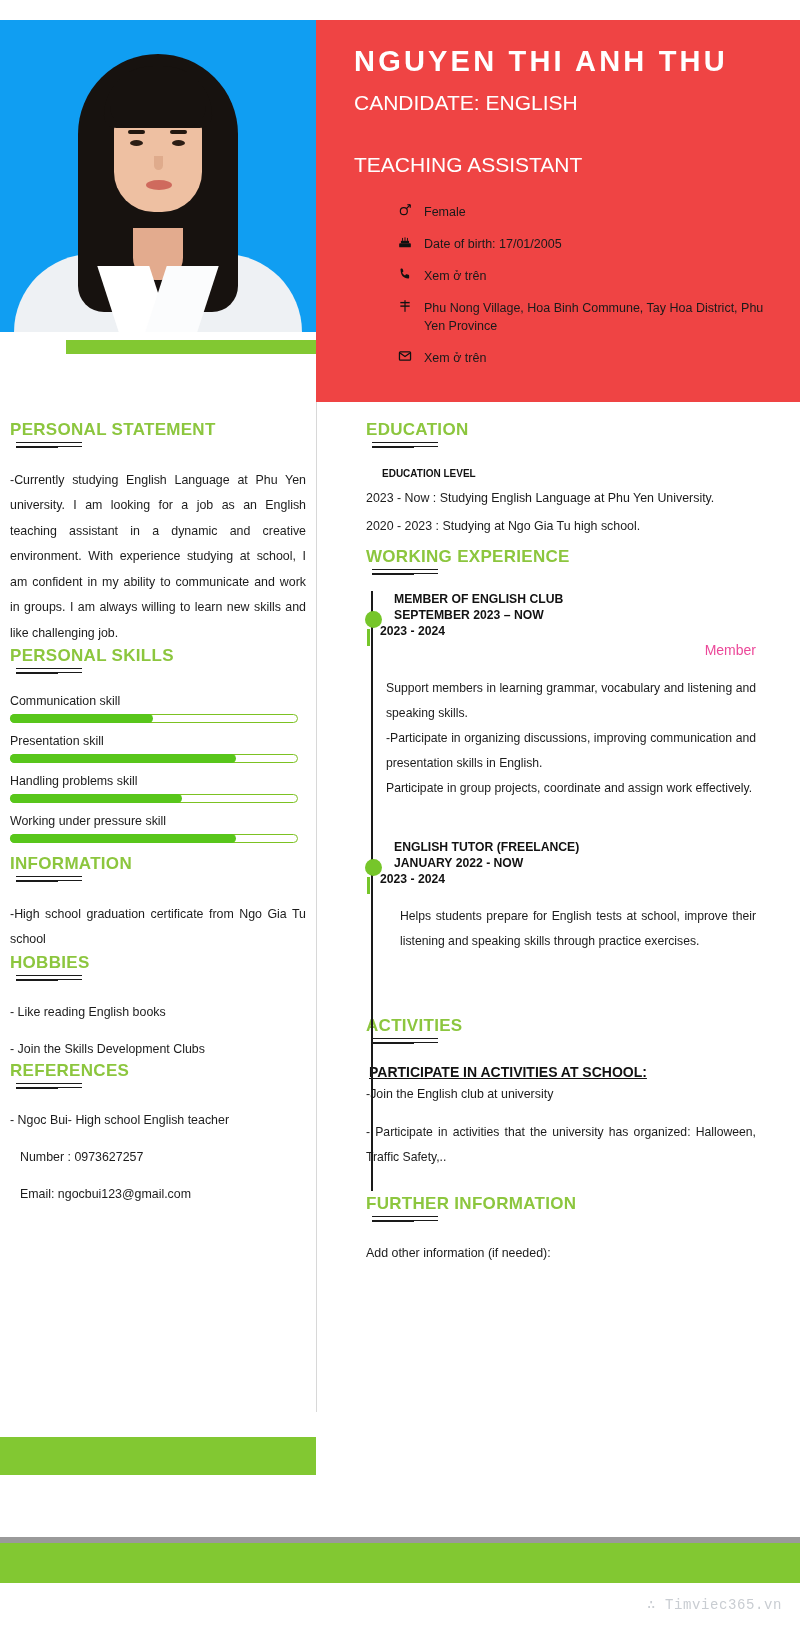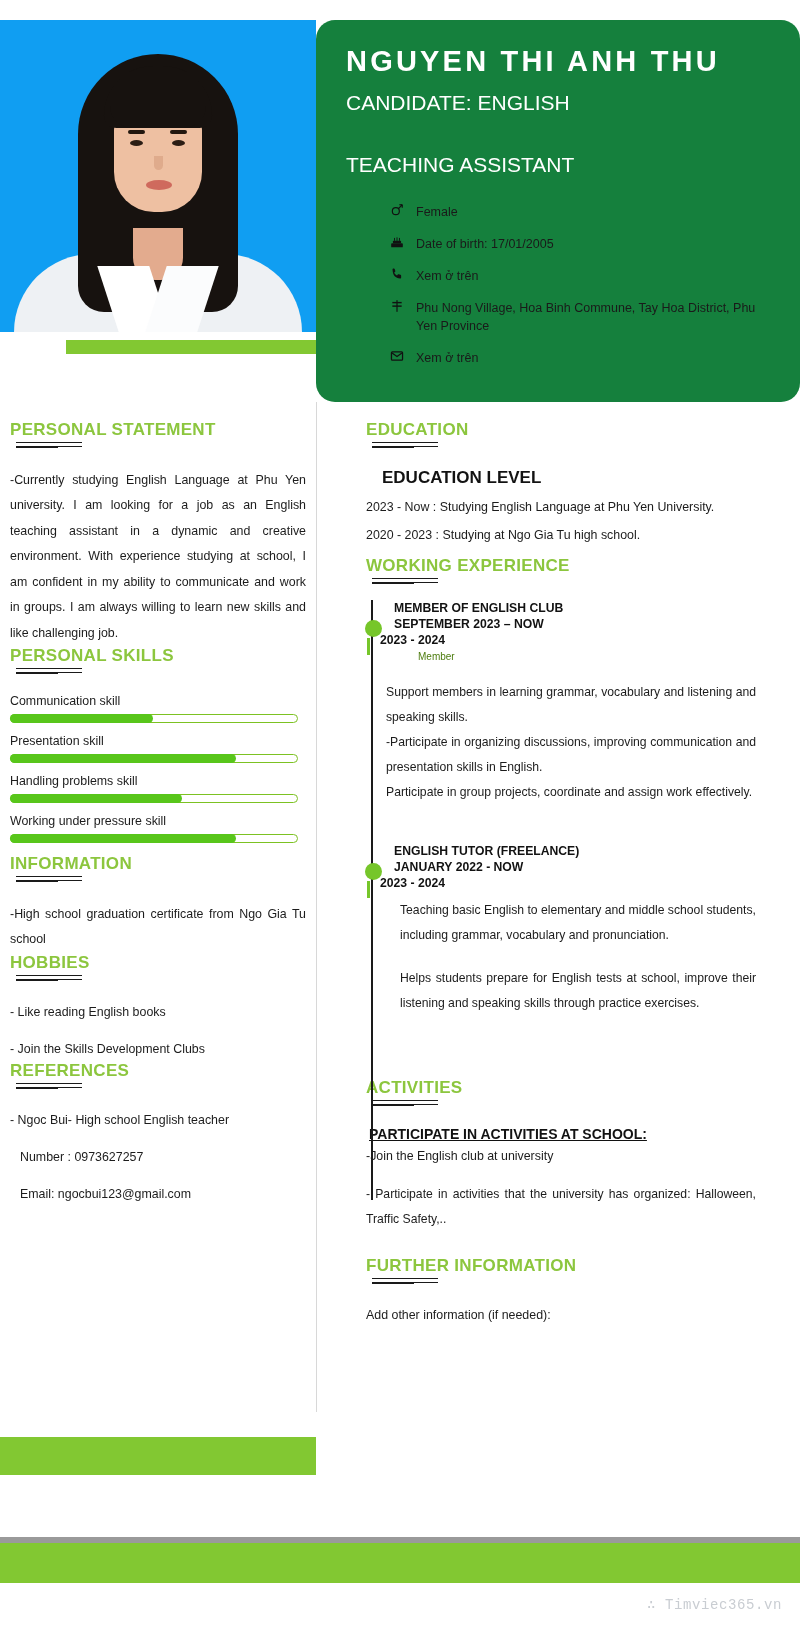--- a/index.html
+++ b/index.html
@@ -94,23 +94,22 @@
     position: absolute;
     left: 66px; top: 320px;
     width: 250px; height: 14px;
     background: #82c832;
   }
 
   .header-green {
     position: relative;
     width: 484px;
     height: 382px;
-    background: #15803d;
-    padding: 24px 28px 0 30px;
-    border-radius: 19px;
+    background: #ef4444;
+    padding: 24px 28px 0 38px;
   }
   .cand-name {
     color: #ffffff;
     font-size: 29px;
     font-weight: bold;
     letter-spacing: 3.2px;
     line-height: 1.22;
     margin-bottom: 12px;
   }
   .cand-role {
@@ -213,21 +212,21 @@
   .skill-fill {
     position: absolute;
     left: -1px; top: -1px;
     height: 9px;
     background: #58c61b;
     border-radius: 6px;
   }
 
   
   .edu-level {
-    font-size: 17px;
+    font-size: 10px;
     font-weight: bold;
     color: #121212;
     margin-bottom: 12px;
     padding-left: 16px;
   }
   .edu-item {
     font-size: 12.4px;
     color: #1c1c1c;
     margin-bottom: 14px;
   }
@@ -263,24 +262,25 @@
     line-height: 1.35;
     padding-left: 8px;
   }
   .job-years {
     font-size: 12.2px;
     font-weight: bold;
     color: #121212;
     margin: 0 0 4px -6px;
   }
   .job-role {
-    font-size: 10px;
-    color: #4d7c0f;
+    font-size: 14px;
+    color: #ec4899;
     padding-left: 32px;
     margin-bottom: 6px;
+    text-align: right;
   }
   .job-desc {
     font-size: 12.2px;
     line-height: 2.05;
     color: #1c1c1c;
     text-align: justify;
   }
   .job-desc.ind { padding-left: 14px; }
 
   .act-head {
@@ -513,21 +513,20 @@
           <p class="job-desc">-Participate in organizing discussions, improving communication and presentation skills in English.</p>
           <p class="job-desc">Participate in group projects, coordinate and assign work effectively.</p>
         </div>
 
         <div class="job" style="margin-top:38px">
           <div class="tl-dot"></div>
           <div class="tl-stub"></div>
           <div class="job-title">ENGLISH TUTOR (FREELANCE)</div>
           <div class="job-title">JANUARY 2022 - NOW</div>
           <div class="job-years">2023 - 2024</div>
-          <p class="job-desc ind" style="margin-top:8px">Teaching basic English to elementary and middle school students, including grammar, vocabulary and pronunciation.</p>
           <p class="job-desc ind" style="margin-top:18px">Helps students prepare for English tests at school, improve their listening and speaking skills through practice exercises.</p>
         </div>
       </div>
 
       <h2 class="sec" style="margin-top:62px">ACTIVITIES</h2>
       <div class="sec-rule"></div>
       <div class="sec-rule2"></div>
       <div class="mt20">
         <div class="act-head">PARTICIPATE IN ACTIVITIES AT SCHOOL:</div>
         <p class="body-plain mb14">-Join the English club at university</p>

